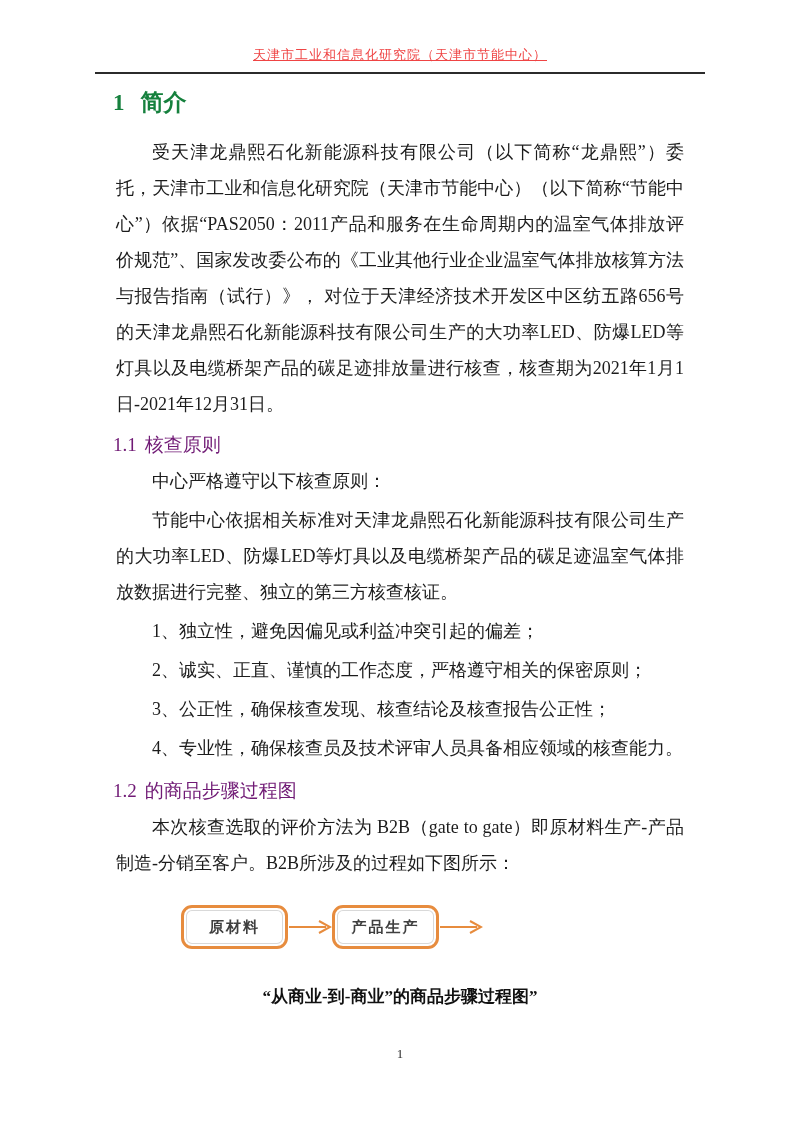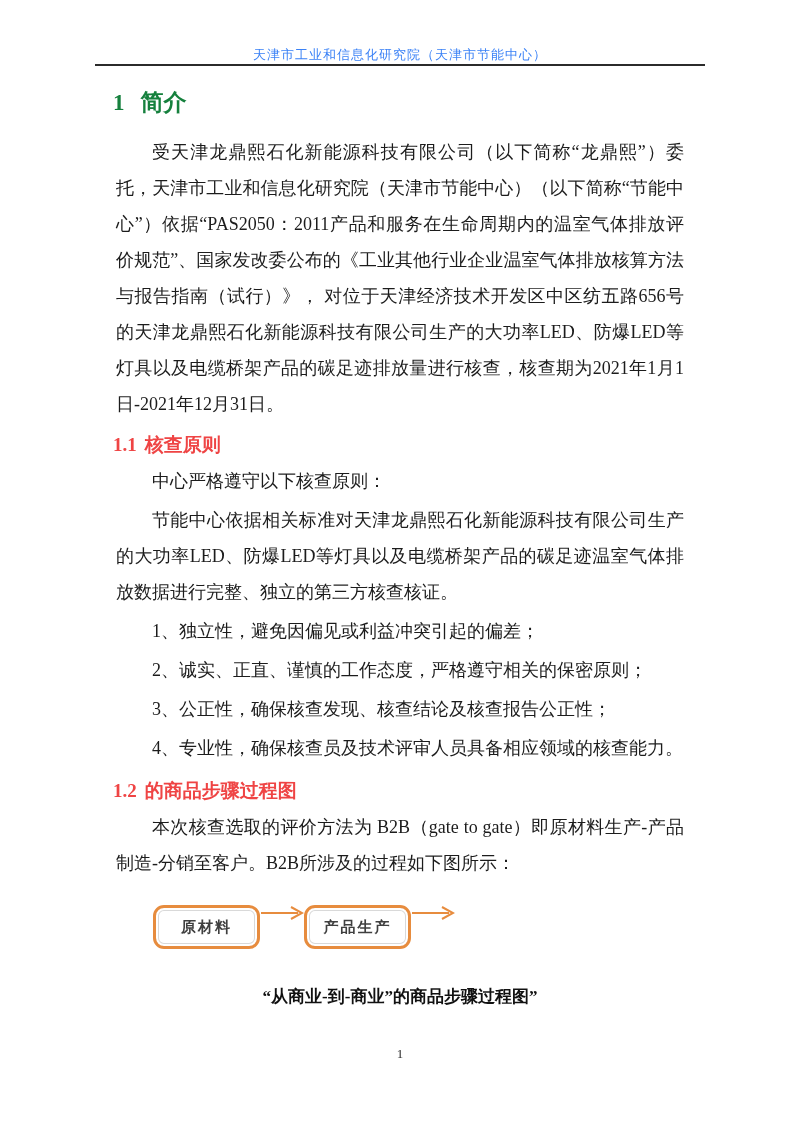--- a/index.html
+++ b/index.html
@@ -11,62 +11,64 @@
     position: relative;
     overflow: hidden;
   }
   .page { position: absolute; inset: 0; }
 
   .doc-header {
     position: absolute;
     top: 46px; left: 95px; width: 610px;
     text-align: center;
     font-size: 13px;
-    color: #3b82f6;
+    color: #ef4444;
+    padding-bottom: 8px;
     border-bottom: 2px solid #2b2b2b;
     letter-spacing: 1px;
+    text-decoration: underline;
   }
 
   .content {
     position: absolute;
     top: 88px; left: 113px; width: 574px;
   }
 
   h1.doc-title {
     font-size: 23px;
     font-weight: bold;
     margin: 0 0 16px 0;
     line-height: 30px;
     color: #15803d;
   }
   h1.doc-title .num { margin-right: 16px; }
 
   h2.section-heading {
     font-size: 19px;
-    font-weight: bold;
+    font-weight: normal;
     margin: 8px 0 2px 0;
     line-height: 30px;
-    color: #ef4444;
+    color: #701a75;
   }
   h2.section-heading .num { margin-right: 8px; }
   h2.sec12 { margin-top: 10px; }
 
   p.body-para {
     font-size: 18px;
     line-height: 36px;
     text-align: justify;
     text-indent: 36px;
     margin: 3px;
   }
 
   .diagram {
     margin-top: 24px;
-    margin-left: 40px;
+    margin-left: 68px;
     display: flex;
-    align-items: flex-start;
+    align-items: center;
   }
   .flow-box {
     border: 3px solid #E78C3E;
     border-radius: 11px;
     background: #ffffff;
     box-shadow: inset 0 0 0 2px #ffffff, inset 0 0 0 3px #d9d9d9;
     height: 38px;
     min-width: 97px;
     padding: 0 2px;
     display: flex;

